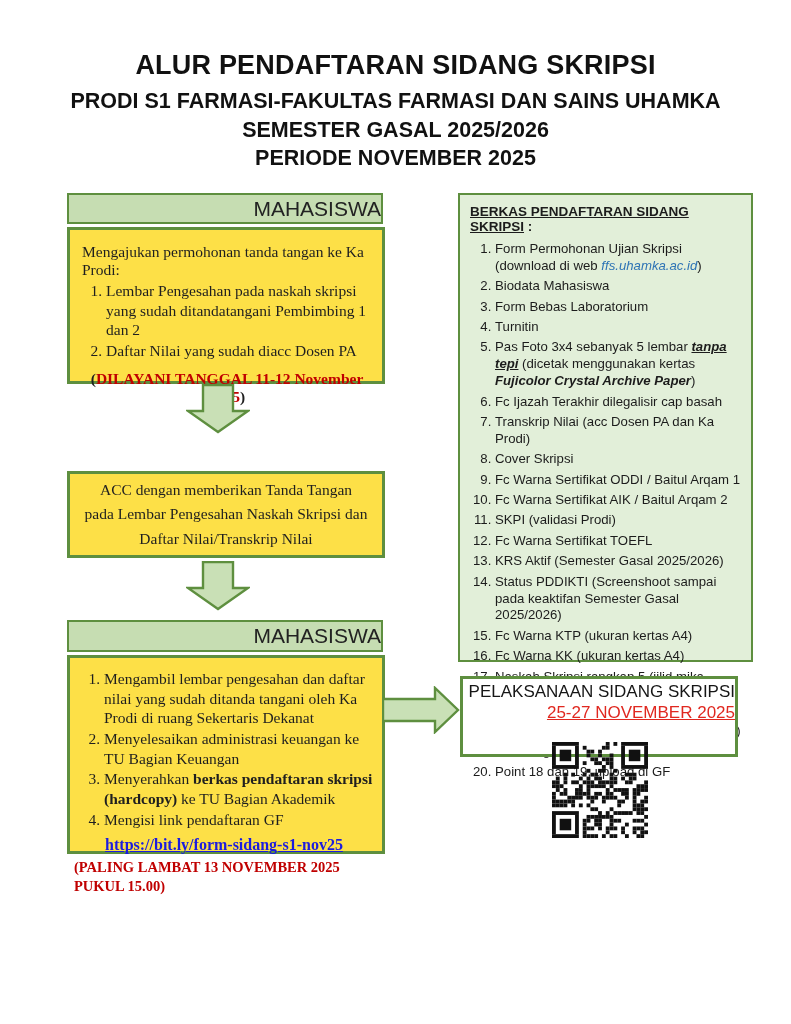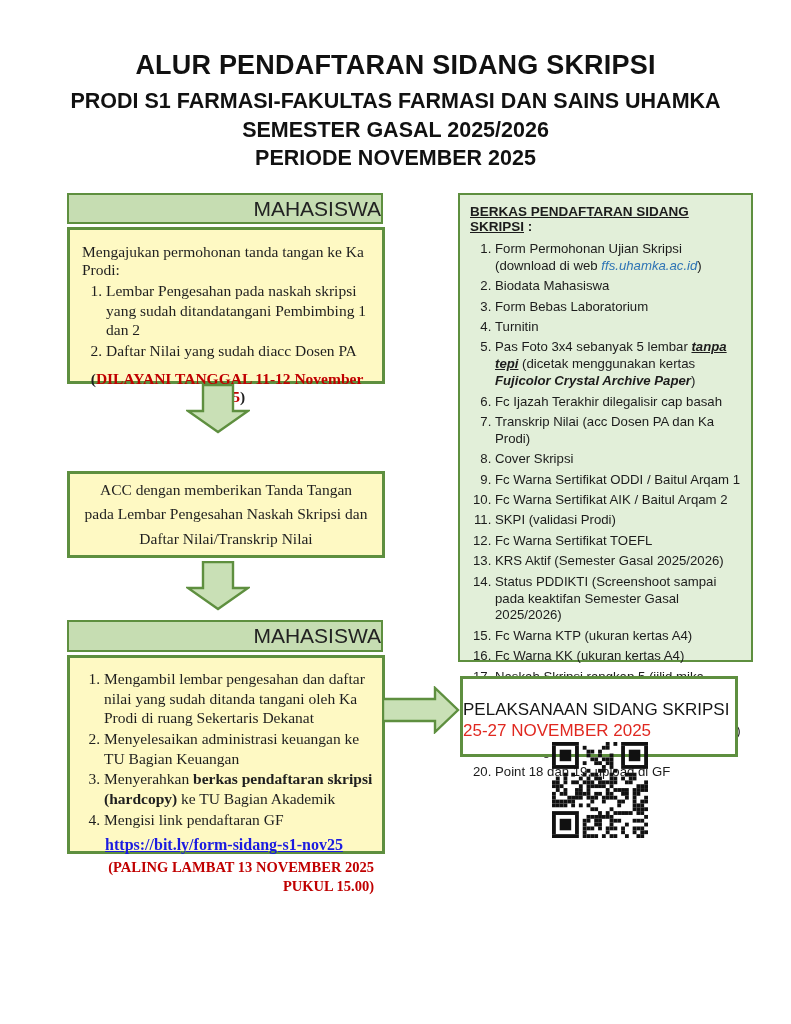--- a/index.html
+++ b/index.html
@@ -23,38 +23,38 @@
   .title-main{font-size:27px;font-weight:700;letter-spacing:.2px;margin-bottom:6px;}
   .title-sub{font-size:21.5px;font-weight:700;line-height:1.33;}
   
   .box-header{
     position:absolute;left:67px;width:316px;
     background:var(--green-header);border:2px solid var(--green-border);
     text-align:right;font-size:21px;font-weight:500;color:#222;
     padding-top:2px;
   }
   .box-body{
-    position:absolute;left:67px;width:318px;background:#fef9c3;
+    position:absolute;left:67px;width:318px;background:#fde047;
     border:3px solid var(--green-border);
     font-family:"Liberation Serif",serif;font-size:15.5px;color:#1f1f1f;
   }
   #box1-header{top:193px;height:31px;}
   #box1-body{top:227px;height:157px;padding:13px 10px 0 12px;}
   #box2-header{top:437px;height:31px;}
   #box2-body{top:471px;height:87px;display:flex;align-items:center;justify-content:flex-end;text-align:center;padding:0 14px;line-height:1.55;}
   #box3-header{top:620px;height:32px;}
   #box3-body{top:655px;height:199px;padding:9px 8px 0 4px;}
   .flow-ol{list-style:decimal;margin:2px 0 0 0;padding-left:24px;line-height:1.27;}
   .flow-ol li{margin-bottom:1px;}
   #box3-body .flow-ol{padding-left:30px;}
   .red-note{margin-top:9px;text-align:center;font-weight:700;font-size:15.5px;color:var(--red-dark);}
   .red-note .paren{color:#1f1f1f;}
   .gf-link{display:block;text-align:center;margin-top:7px;font-weight:700;font-size:16px;
     color:var(--link-blue);text-decoration:underline;cursor:pointer;}
-  .deadline{margin-top:4px;text-align:right;font-weight:700;font-size:14.5px;line-height:1.25;color:var(--red-dark);}
+  .deadline{margin-top:4px;text-align:left;font-weight:700;font-size:14.5px;line-height:1.25;color:var(--red-dark);}
   
   .arrow{position:absolute;}
   #arrow1{left:186px;top:384px;}
   #arrow2{left:186px;top:561px;}
   #arrow-right{left:382px;top:686px;}
   
   #berkas-panel{
     position:absolute;left:458px;top:193px;width:295px;height:469px;
     background:var(--green-panel);border:2px solid var(--green-border);
     padding:9px 6px 8px 10px;font-size:13.2px;color:#1c1c1c;
@@ -64,24 +64,24 @@
   #berkas-panel ol{list-style:decimal;padding-left:25px;line-height:1.28;}
   #berkas-panel ol li{margin-bottom:3.5px;}
   [data-seg="bold"]{font-weight:700;}
   [data-seg="bold-italic"]{font-weight:700;font-style:italic;}
   [data-seg="bold-italic-underline"]{font-weight:700;font-style:italic;text-decoration:underline;}
   [data-seg="link-italic"]{font-style:italic;color:var(--ffs-blue);cursor:pointer;text-align:right;}
   
   #pelaksanaan-box{
     position:absolute;left:460px;top:676px;width:278px;height:81px;
     background:#fff;border:3px solid var(--green-border);
-    text-align:left;padding-top:21px;
+    text-align:right;padding-top:3px;
   }
   .pelaksanaan-line1{font-size:17px;color:#161616;}
-  .pelaksanaan-line2{font-size:17px;color:var(--red-bright);margin-top:1px;}
+  .pelaksanaan-line2{font-size:17px;color:var(--red-bright);margin-top:1px;text-decoration:underline;}
   
   #qr{position:absolute;left:552px;top:742px;width:96px;height:96px;}
 </style>
 </head>
 <body>
 
 <div id="page">
 
   <div class="title-block">
     <div class="title-main">ALUR PENDAFTARAN SIDANG SKRIPSI</div>

